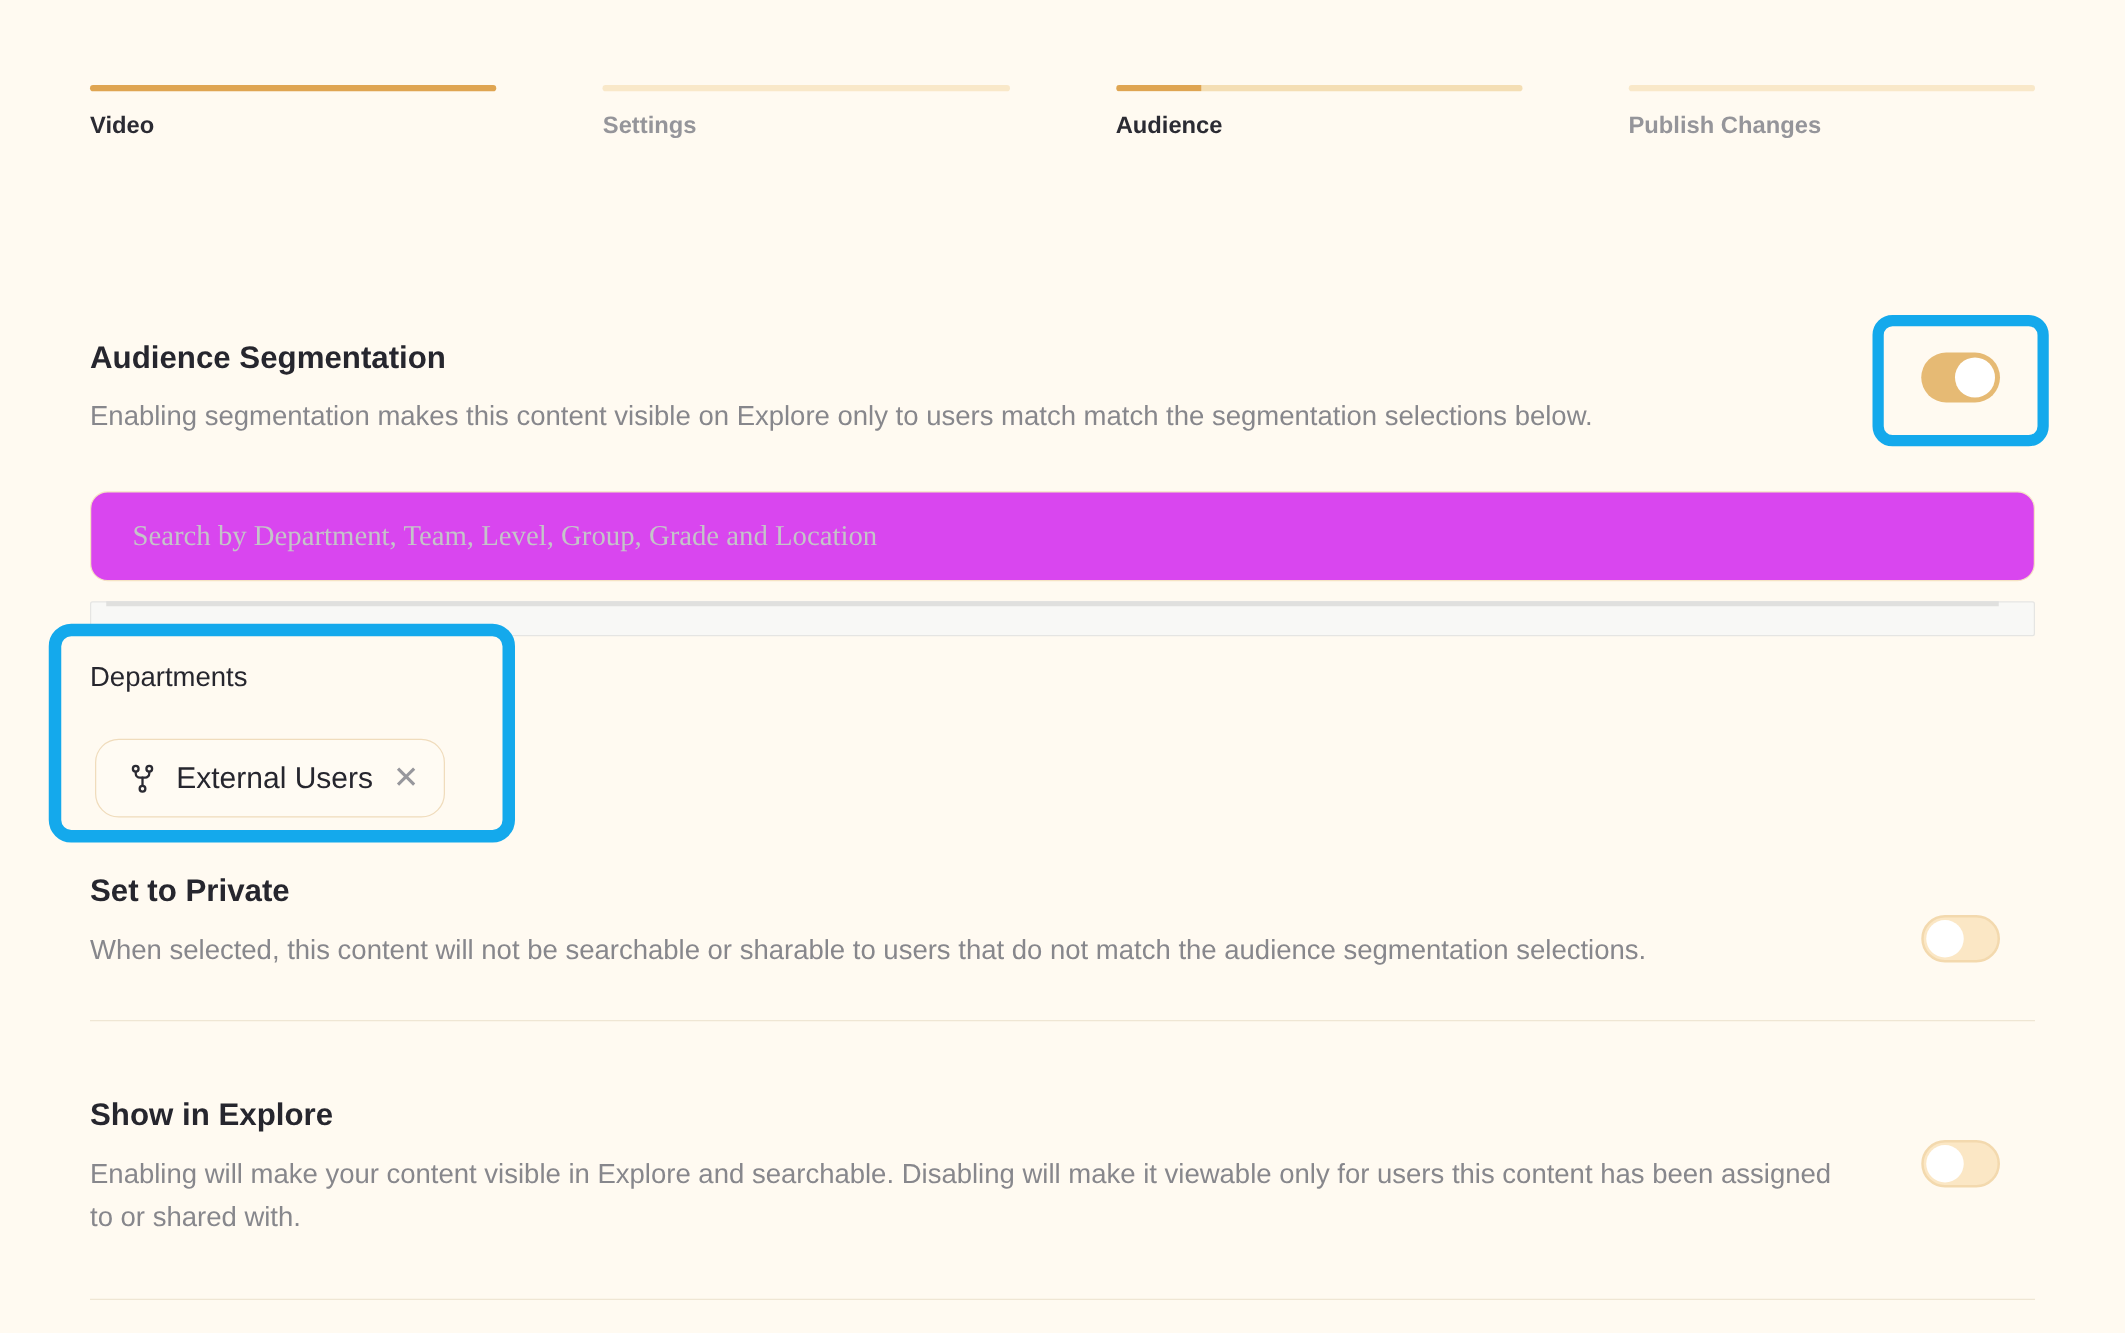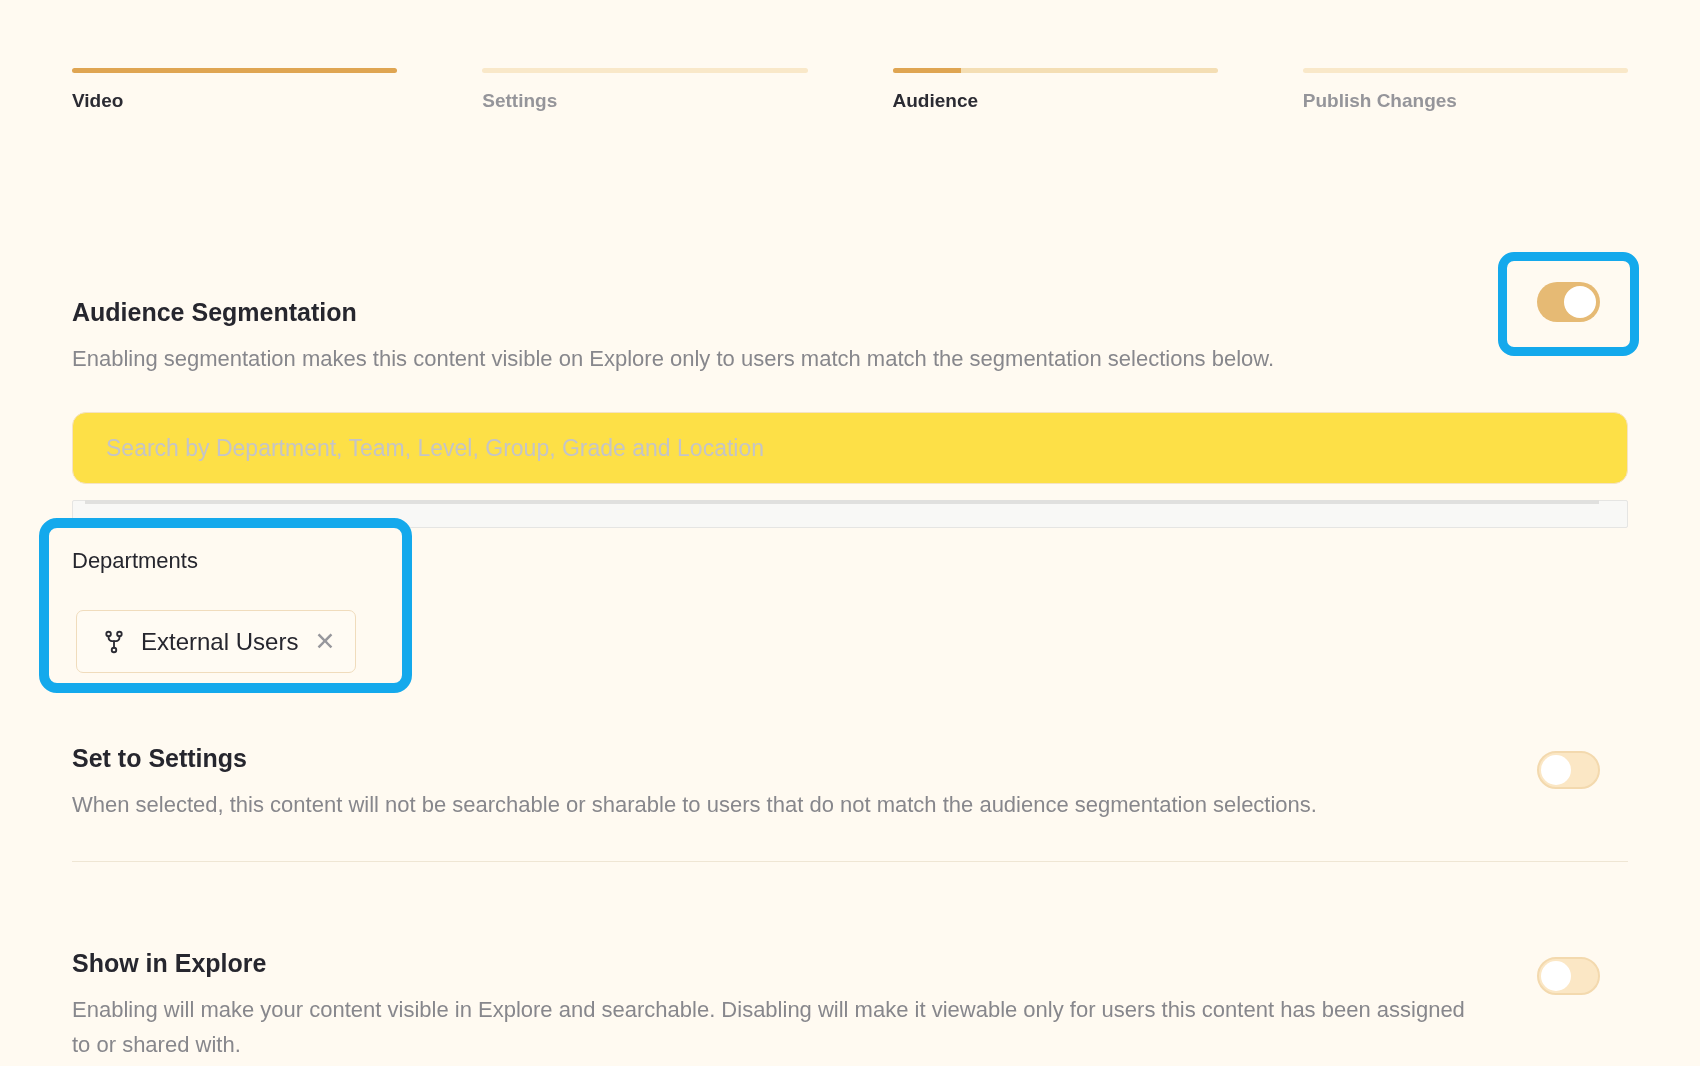--- a/index.html
+++ b/index.html
@@ -18,21 +18,21 @@
   .tab .bar { height: 5px; border-radius: 3px; overflow: hidden; background: #F9E8C9; }
   .tab.complete .bar { background: #DFA552; }
   .tab.active .bar { background: #F4DEB4; position: relative; }
   .tab.active .bar .bar-fill { position: absolute; left: 0; top: 0; bottom: 0; width: 21%; background: #DFA552; }
   .tab .label { margin-top: 17px; font-size: 19px; font-weight: 700; color: #95959A; }
   .tab.complete .label, .tab.active .label { color: #2B2B33; }
 
   
   .section-row { display: flex; align-items: flex-start; }
   .section-text { flex: 1; }
-  h2.sec-title { font-size: 25px; font-weight: 700; color: #26262E; line-height: 30px; margin-top: 26px; }
+  h2.sec-title { font-size: 25px; font-weight: 700; color: #26262E; line-height: 30px; }
   p.sec-desc { margin-top: 14px; font-size: 22px; line-height: 35px; color: #87878C; }
 
   .audience-section { margin-top: 159px; }
   .audience-section .sec-desc { max-width: 1330px; }
 
   
   .toggle { position: relative; display: inline-block; cursor: pointer; flex: none; }
   .toggle.on { width: 63px; height: 40px; border-radius: 20px; background: #E6BA74; }
   .toggle.on .knob { position: absolute; top: 4px; right: 4px; width: 32px; height: 32px; border-radius: 50%; background: #FFFFFF; }
   .toggle.off { width: 63px; height: 38px; border-radius: 19px; background: #FBE7C5; border: 2px solid #F3D9AE; }
@@ -41,23 +41,23 @@
   
   .hl-toggle-box {
     border: 9px solid #14A9EC; border-radius: 16px;
     padding: 21px 30px; margin-top: -19px; margin-right: -11px;
     flex: none;
   }
 
   
   .search-input {
     display: block; width: 100%; height: 72px; margin-top: 36px;
-    background: #fde047; border: 1px solid #F5E3C4; border-radius: 14px;
+    background: #d946ef; border: 1px solid #F5E3C4; border-radius: 14px;
     padding: 0 30px 0 33px; font-size: 23px; color: #2B2B33;
-    font-family: Liberation Sans, sans-serif; outline: none;
+    font-family: Liberation Serif, serif; outline: none;
   }
   .search-input::placeholder { color: #C4C4C8; }
 
   
   .list-strip {
     position: relative; margin-top: 16px; height: 28px;
     background: #F8F8F6; border: 1px solid #E5E5E3; border-radius: 2px;
   }
   .list-strip::before {
     content: ""; position: absolute; top: -1px; left: 12px; right: 28px;
@@ -68,21 +68,21 @@
   .departments-box {
     position: relative; z-index: 2;
     width: 373px; margin-left: -33px; margin-top: -10px;
     border: 10px solid #14A9EC; border-radius: 18px;
     padding: 20px 24px 10px 23px; background: #FFFAF1;
   }
   .departments-box h3 { font-size: 22px; font-weight: 400; color: #26262E; line-height: 26px; }
   .chip {
     margin-top: 36px; margin-left: 4px;
     display: inline-flex; align-items: center; height: 63px;
-    border: 1.5px solid #F0DCBC; border-radius: 7px;
+    border: 1.5px solid #F0DCBC; border-radius: 19px;
     padding: 0 20px 0 24px; background: #FFFBF3; cursor: default;
   }
   .chip .chip-icon { width: 26px; height: 26px; margin-right: 14px; flex: none; }
   .chip .chip-label { font-size: 24px; color: #26262E; }
   .chip .chip-close {
     margin-left: 16px; font-size: 25px; color: #97979C; line-height: 1;
     cursor: pointer; font-weight: 400;
   }
 
   .private-section { margin-top: 24px; }
@@ -147,21 +147,21 @@
         <path d="M7 6.9v1.2a3.1 3.1 0 0 0 3.1 3.1h3.8A3.1 3.1 0 0 0 17 8.1V6.9"></path>
         <path d="M12 11.2v6"></path>
       </svg>
       <span class="chip-label">External Users</span>
       <span class="chip-close">✕</span>
     </div>
   </div>
 
   <section class="section-row private-section">
     <div class="section-text">
-      <h2 class="sec-title">Set to Settings</h2>
+      <h2 class="sec-title">Set to Private</h2>
       <p class="sec-desc">When selected, this content will not be searchable or sharable to users that do not match the audience segmentation selections.</p>
     </div>
     <span class="toggle off">
         <span class="knob"></span>
       </span>
   </section>
 
   <hr class="divider">
 
   <section class="section-row explore-section">

